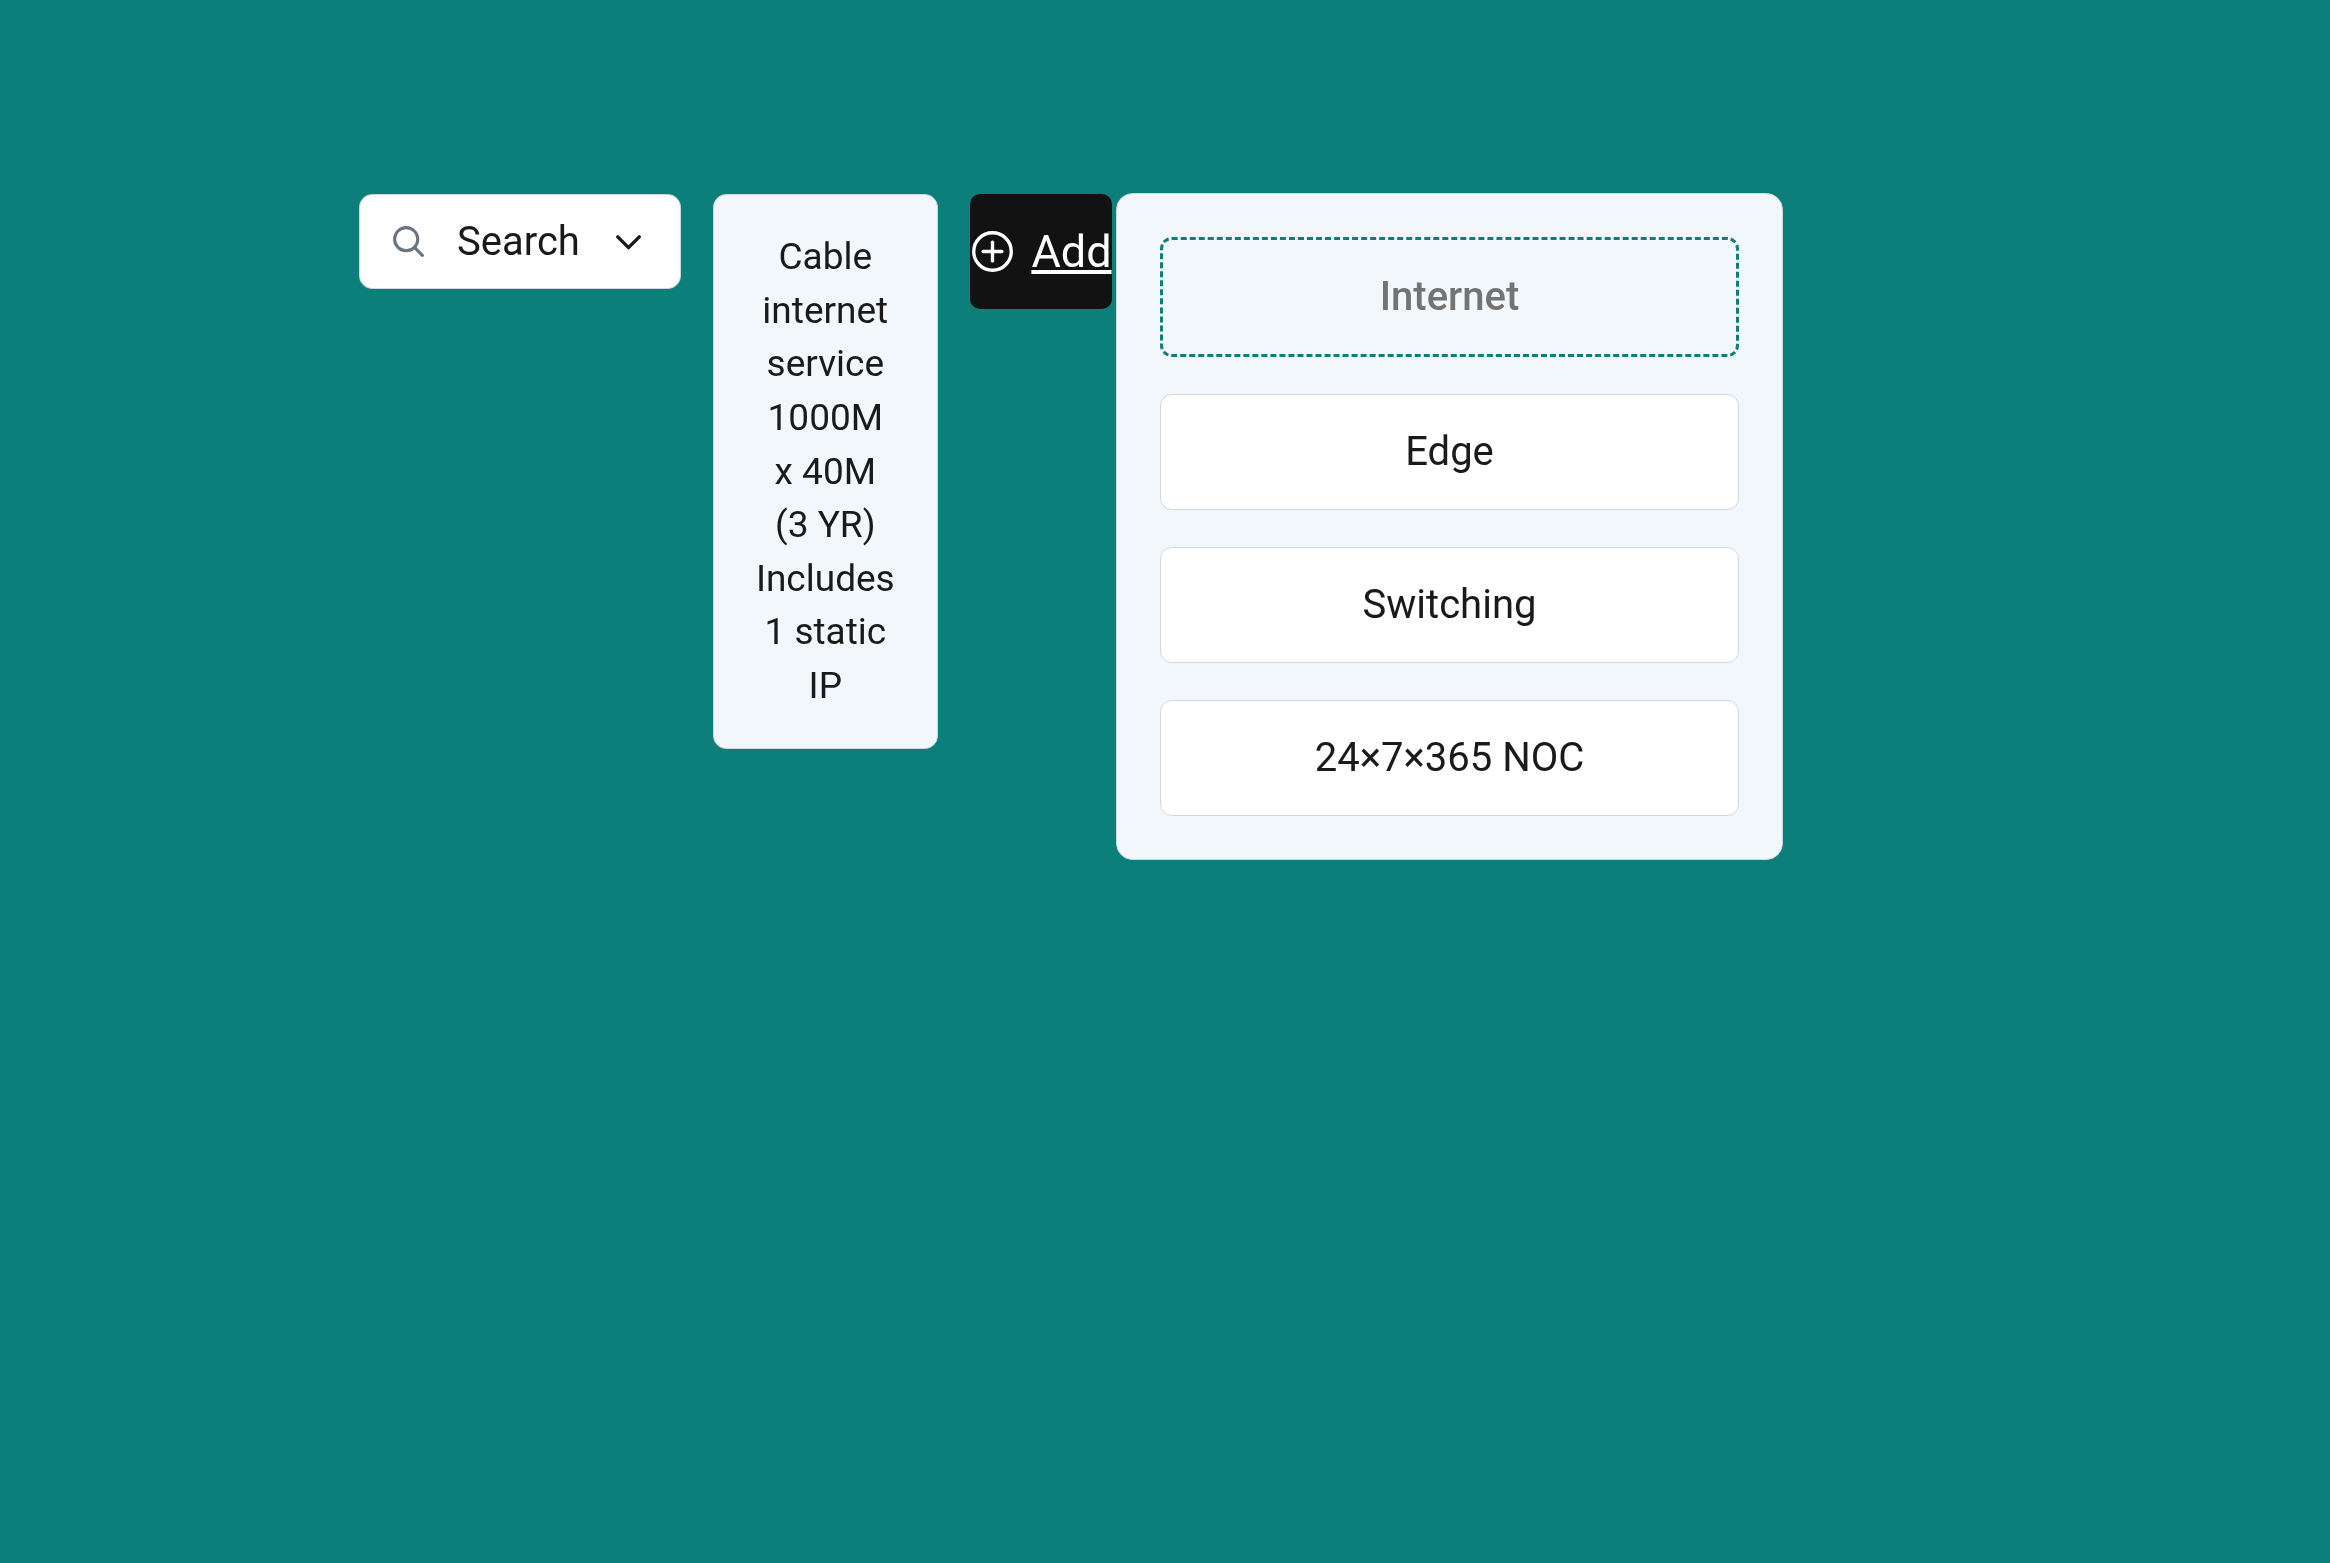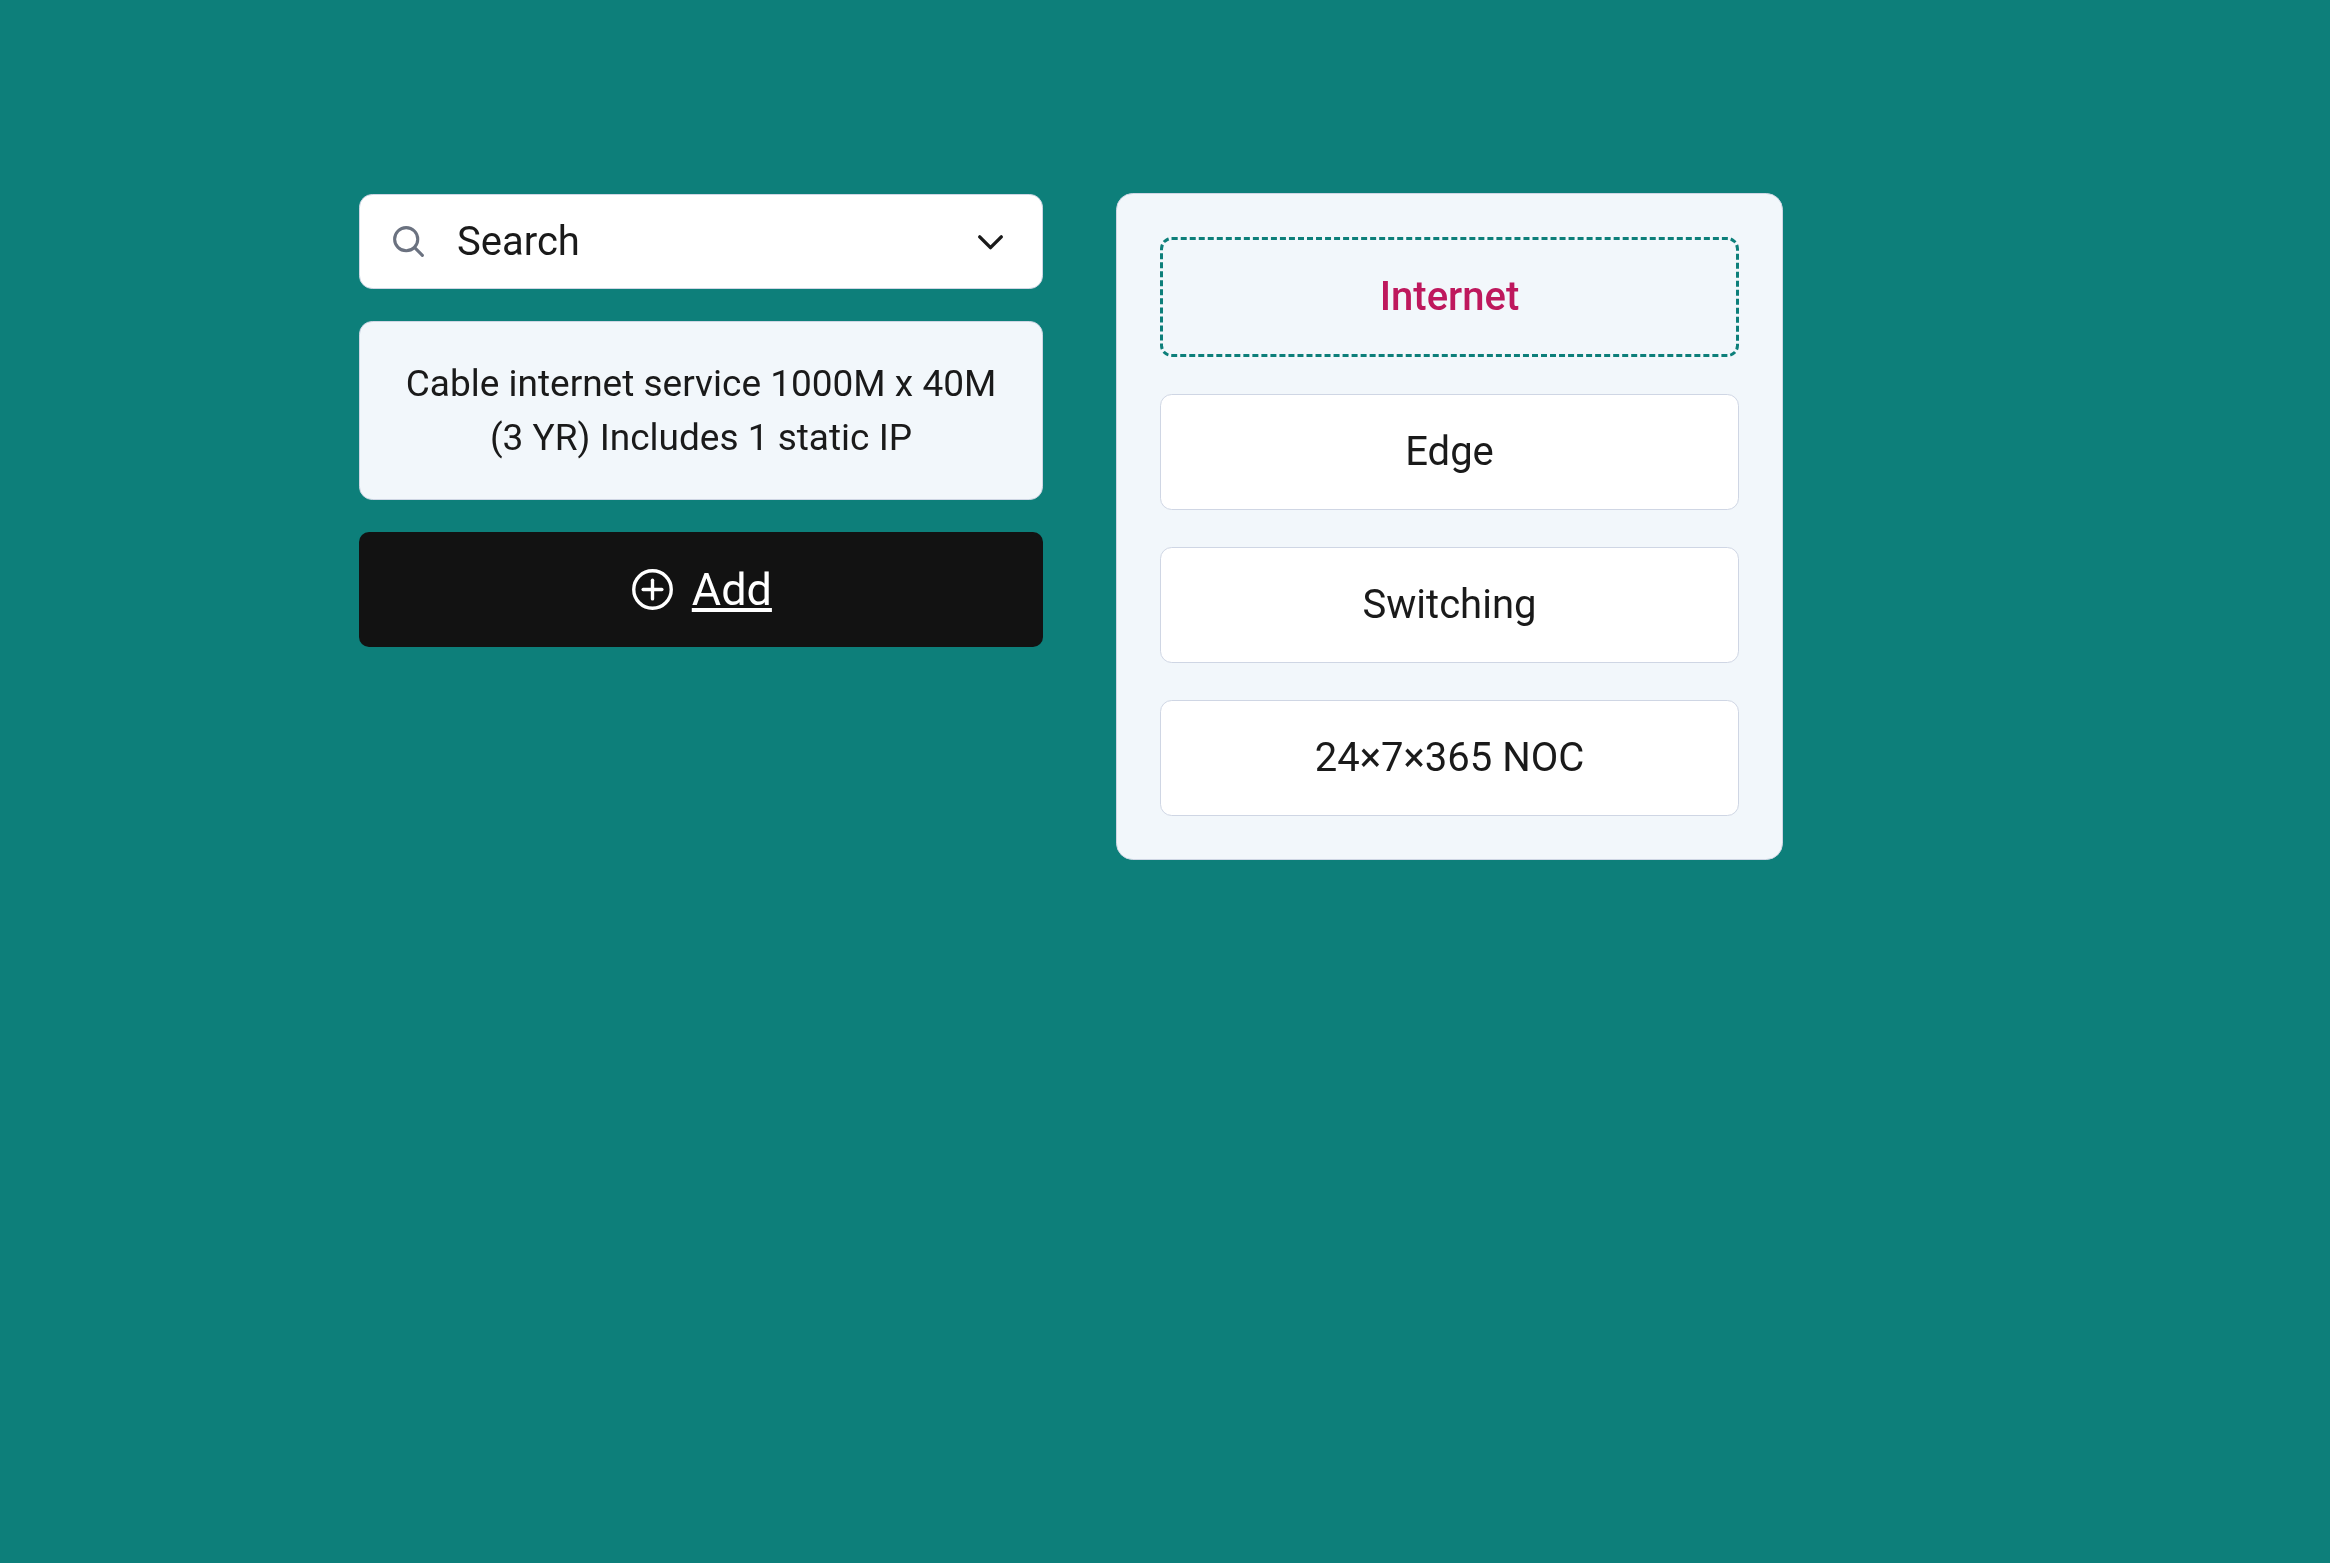--- a/index.html
+++ b/index.html
@@ -13,21 +13,21 @@
       width: 2330px;
       height: 1564px;
       position: relative;
     }
     .left-column {
       position: absolute;
       left: 359px;
       top: 194px;
       width: 684px;
       display: flex;
-      flex-direction: column;
+      flex-direction: row;
       gap: 32px;
     }
     .search-field {
       background: #ffffff;
       border: 1.7px solid #cfd6e4;
       border-radius: 13.3px;
       height: 95px;
       display: flex;
       align-items: center;
       padding: 0 33px 0 30px;
@@ -106,21 +106,21 @@
       color: #1a1a1a;
       padding: 30px 25px;
       text-align: center;
       line-height: 1.35;
       font-weight: 400;
       cursor: pointer;
     }
     .category-item.selected {
       background: transparent;
       border: 3.3px dashed #0d7f7a;
-      color: #be185d;
+      color: #737373;
       font-weight: 500;
       justify-content: center;
     }
   </style>
 </head>
 <body>
 
 <div class="left-column">
 
   <div class="search-field">

